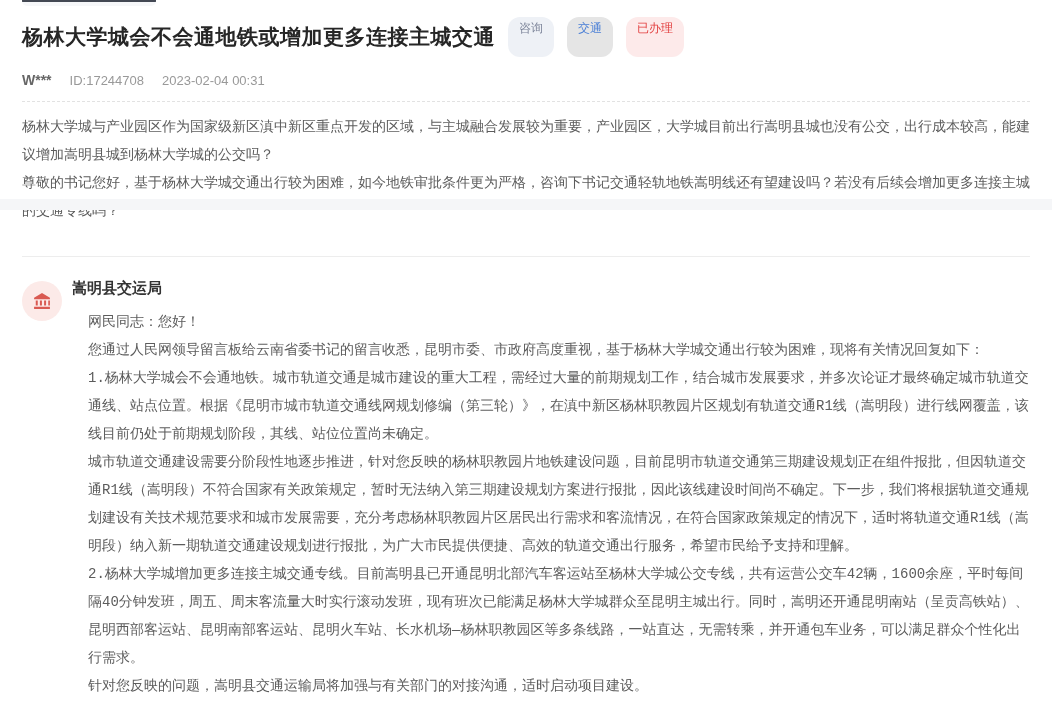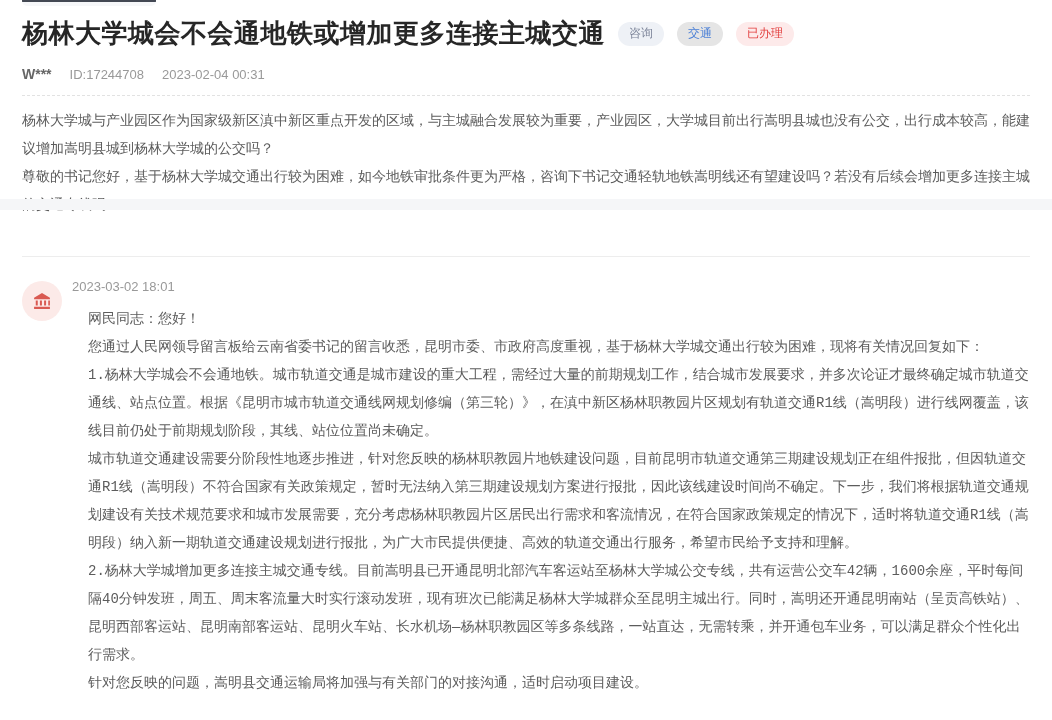--- a/index.html
+++ b/index.html
@@ -19,25 +19,25 @@
     width: 134px; height: 6px;
     background: #f6f7f9;
     border-top: 2px solid #434853;
     border-radius: 0 0 5px 5px;
   }
 
   .question-section { padding: 17px 22px 0 22px; }
 
   .title-row { display: flex; align-items: center; gap: 13px; }
   .page-title {
-    font-size: 26px; font-weight: bold; color: #262626;
+    font-size: 21px; font-weight: bold; color: #262626;
     margin: 0; line-height: 1.3; letter-spacing: 0.5px; white-space: nowrap;
   }
   .tag {
-    font-size: 12px; line-height: 22px; height: 24px;
+    font-size: 12px; line-height: 22px; height: 40px;
     padding: 0 11px; border-radius: 12px; white-space: nowrap;
     cursor: pointer;
   }
 
   .meta-row {
     margin-top: 15px; display: flex; align-items: baseline; gap: 18px;
     font-size: 13px; color: #999;
     padding-bottom: 13px;
     border-bottom: 1px dashed #e2e2e2;
   }
@@ -102,21 +102,21 @@
 
 <div class="reply-section">
   <div class="heading-divider"></div>
 
   <div class="reply-item">
     <div class="reply-avatar" style="background: rgb(252, 234, 232); color: rgb(217, 90, 82);">
       <svg viewBox="0 0 24 24" aria-hidden="true">
         <path fill="currentColor" d="M12 2.5L2.5 8v2h19V8L12 2.5zM4.5 11.5v6h2.4v-6H4.5zm5 0v6h2.4v-6H9.5zm5 0v6h2.4v-6h-2.4zm5 0v6h2v-6h-2zM2.5 19h19v2.5h-19V19z"></path>
       </svg>
     </div>
-    <div class="reply-time">2023-03-02 18:01</div>
+    <div class="reply-name">嵩明县交运局</div>
     <div class="reply-body">
       <p>网民同志：您好！</p>
       <p>您通过人民网领导留言板给云南省委书记的留言收悉，昆明市委、市政府高度重视，基于杨林大学城交通出行较为困难，现将有关情况回复如下：</p>
       <p>1.杨林大学城会不会通地铁。城市轨道交通是城市建设的重大工程，需经过大量的前期规划工作，结合城市发展要求，并多次论证才最终确定城市轨道交通线、站点位置。根据《昆明市城市轨道交通线网规划修编（第三轮）》，在滇中新区杨林职教园片区规划有轨道交通R1线（嵩明段）进行线网覆盖，该线目前仍处于前期规划阶段，其线、站位位置尚未确定。</p>
       <p>城市轨道交通建设需要分阶段性地逐步推进，针对您反映的杨林职教园片地铁建设问题，目前昆明市轨道交通第三期建设规划正在组件报批，但因轨道交通R1线（嵩明段）不符合国家有关政策规定，暂时无法纳入第三期建设规划方案进行报批，因此该线建设时间尚不确定。下一步，我们将根据轨道交通规划建设有关技术规范要求和城市发展需要，充分考虑杨林职教园片区居民出行需求和客流情况，在符合国家政策规定的情况下，适时将轨道交通R1线（嵩明段）纳入新一期轨道交通建设规划进行报批，为广大市民提供便捷、高效的轨道交通出行服务，希望市民给予支持和理解。</p>
       <p>2.杨林大学城增加更多连接主城交通专线。目前嵩明县已开通昆明北部汽车客运站至杨林大学城公交专线，共有运营公交车42辆，1600余座，平时每间隔40分钟发班，周五、周末客流量大时实行滚动发班，现有班次已能满足杨林大学城群众至昆明主城出行。同时，嵩明还开通昆明南站（呈贡高铁站）、昆明西部客运站、昆明南部客运站、昆明火车站、长水机场—杨林职教园区等多条线路，一站直达，无需转乘，并开通包车业务，可以满足群众个性化出行需求。</p>
       <p>针对您反映的问题，嵩明县交通运输局将加强与有关部门的对接沟通，适时启动项目建设。</p>
 
     </div>
   </div>

